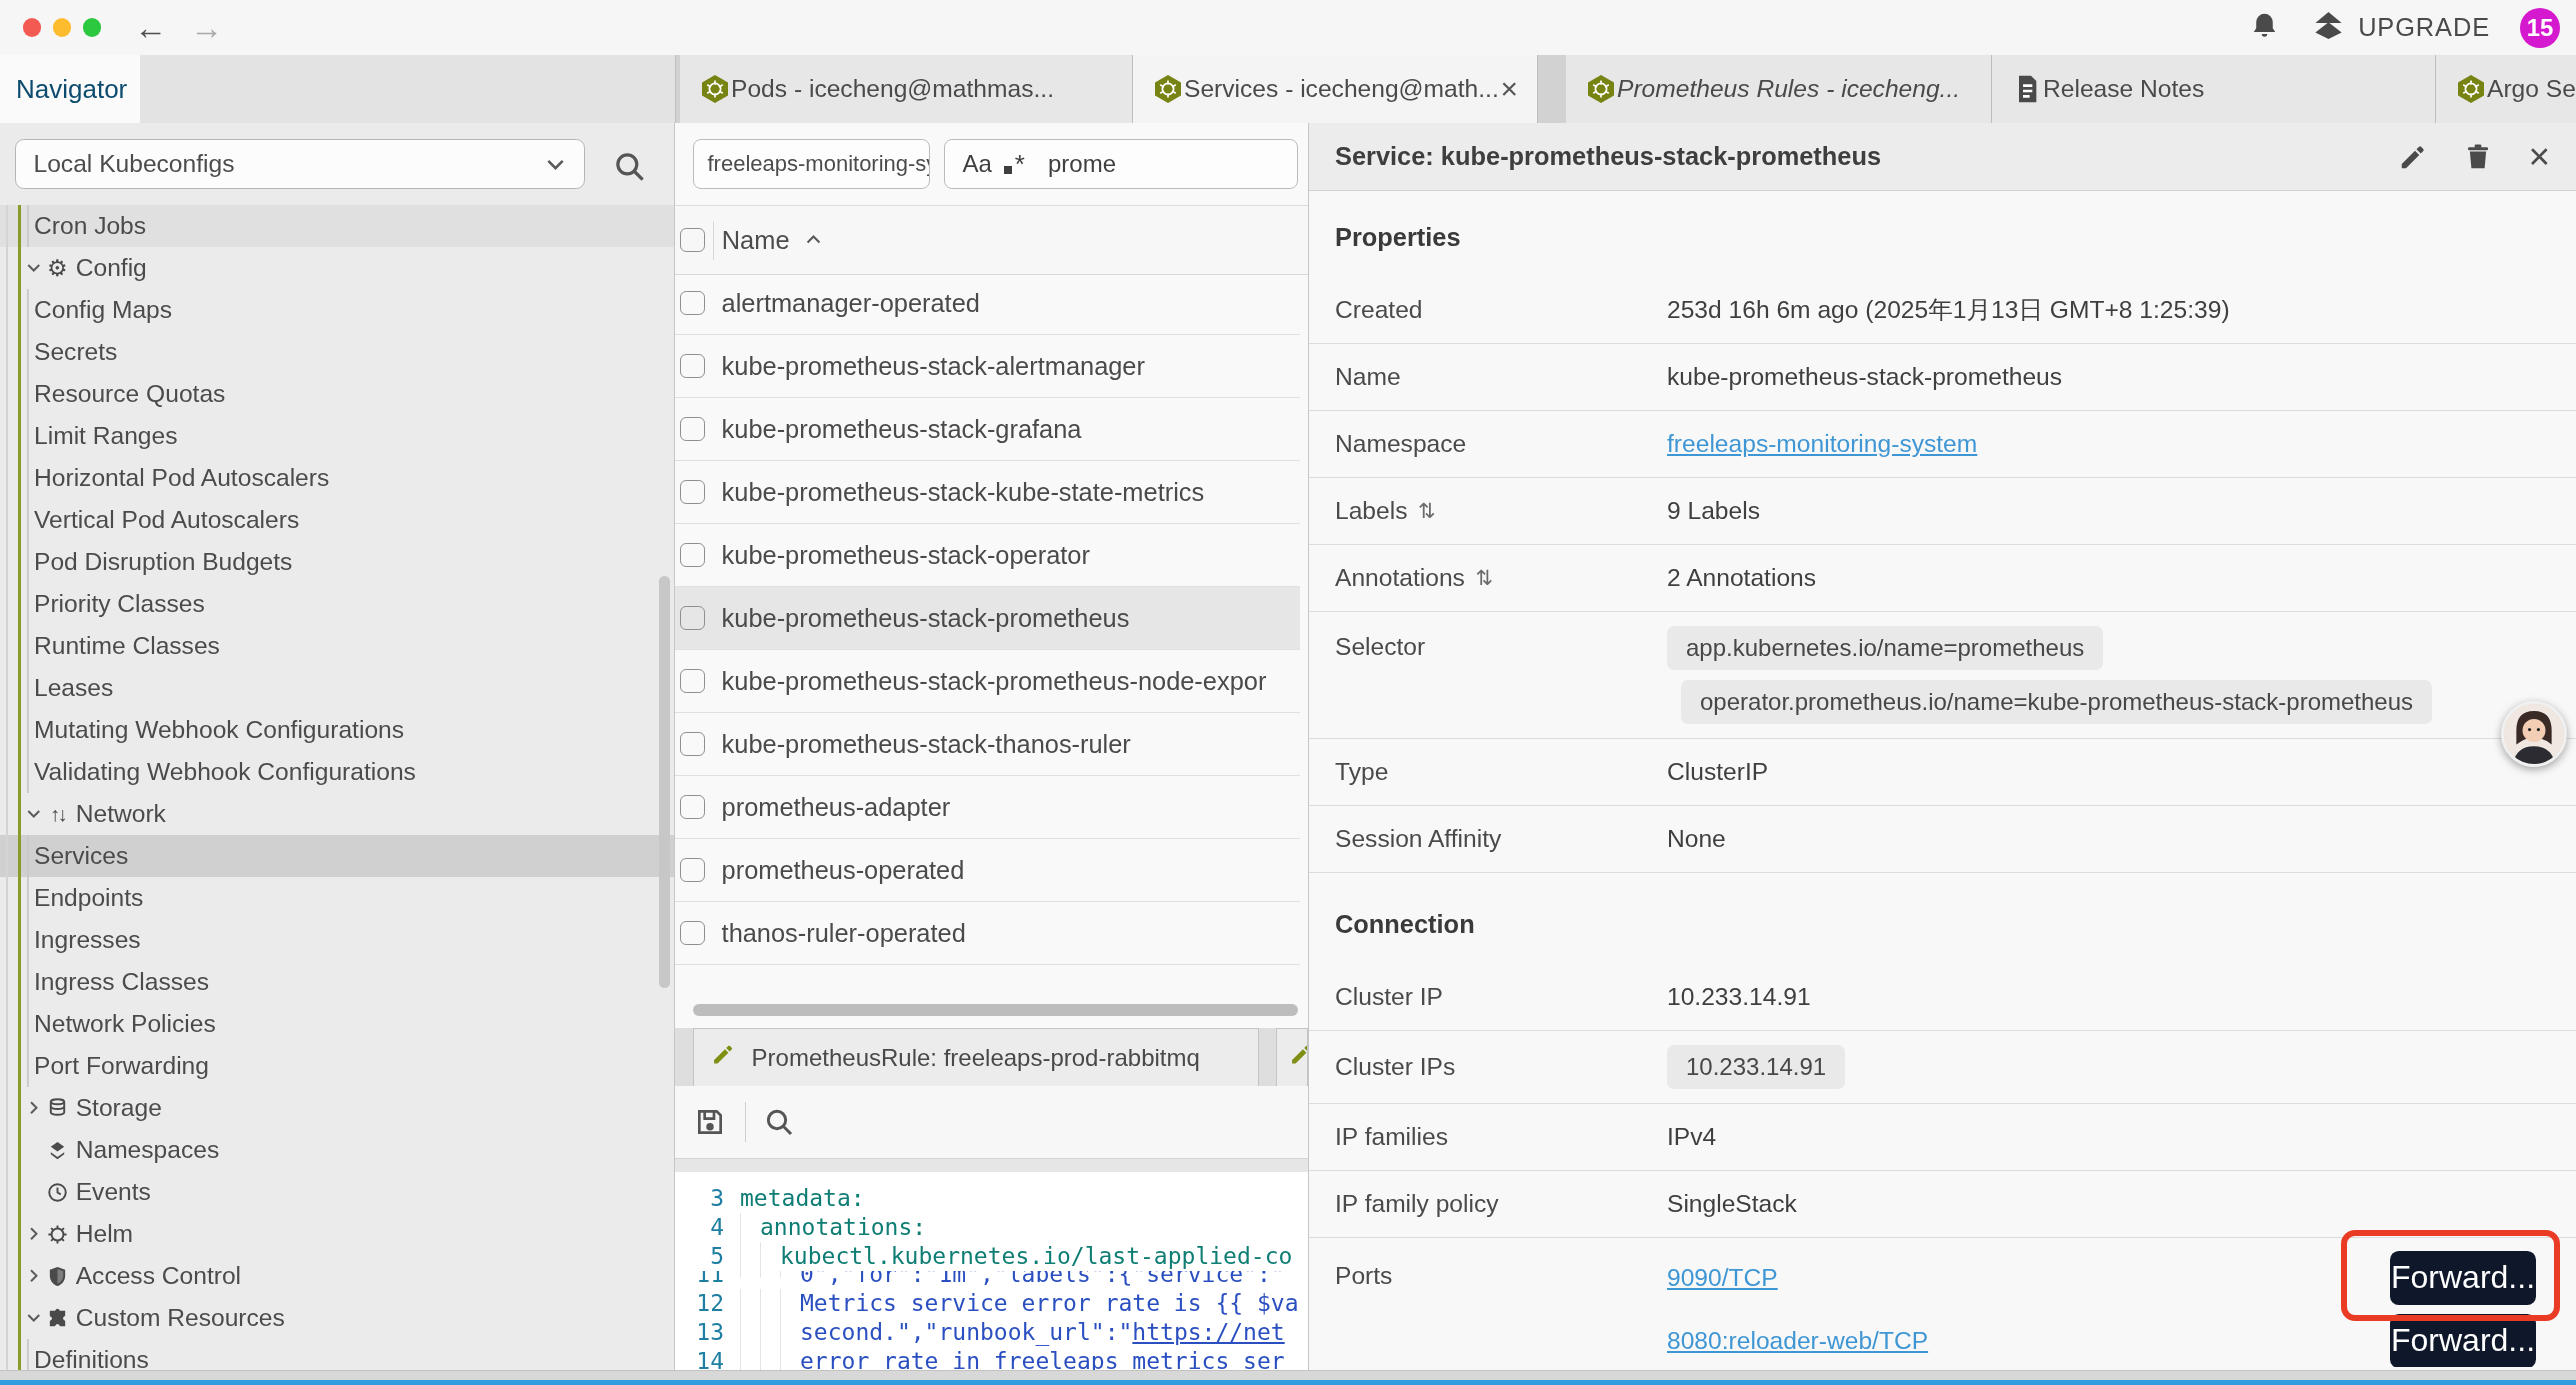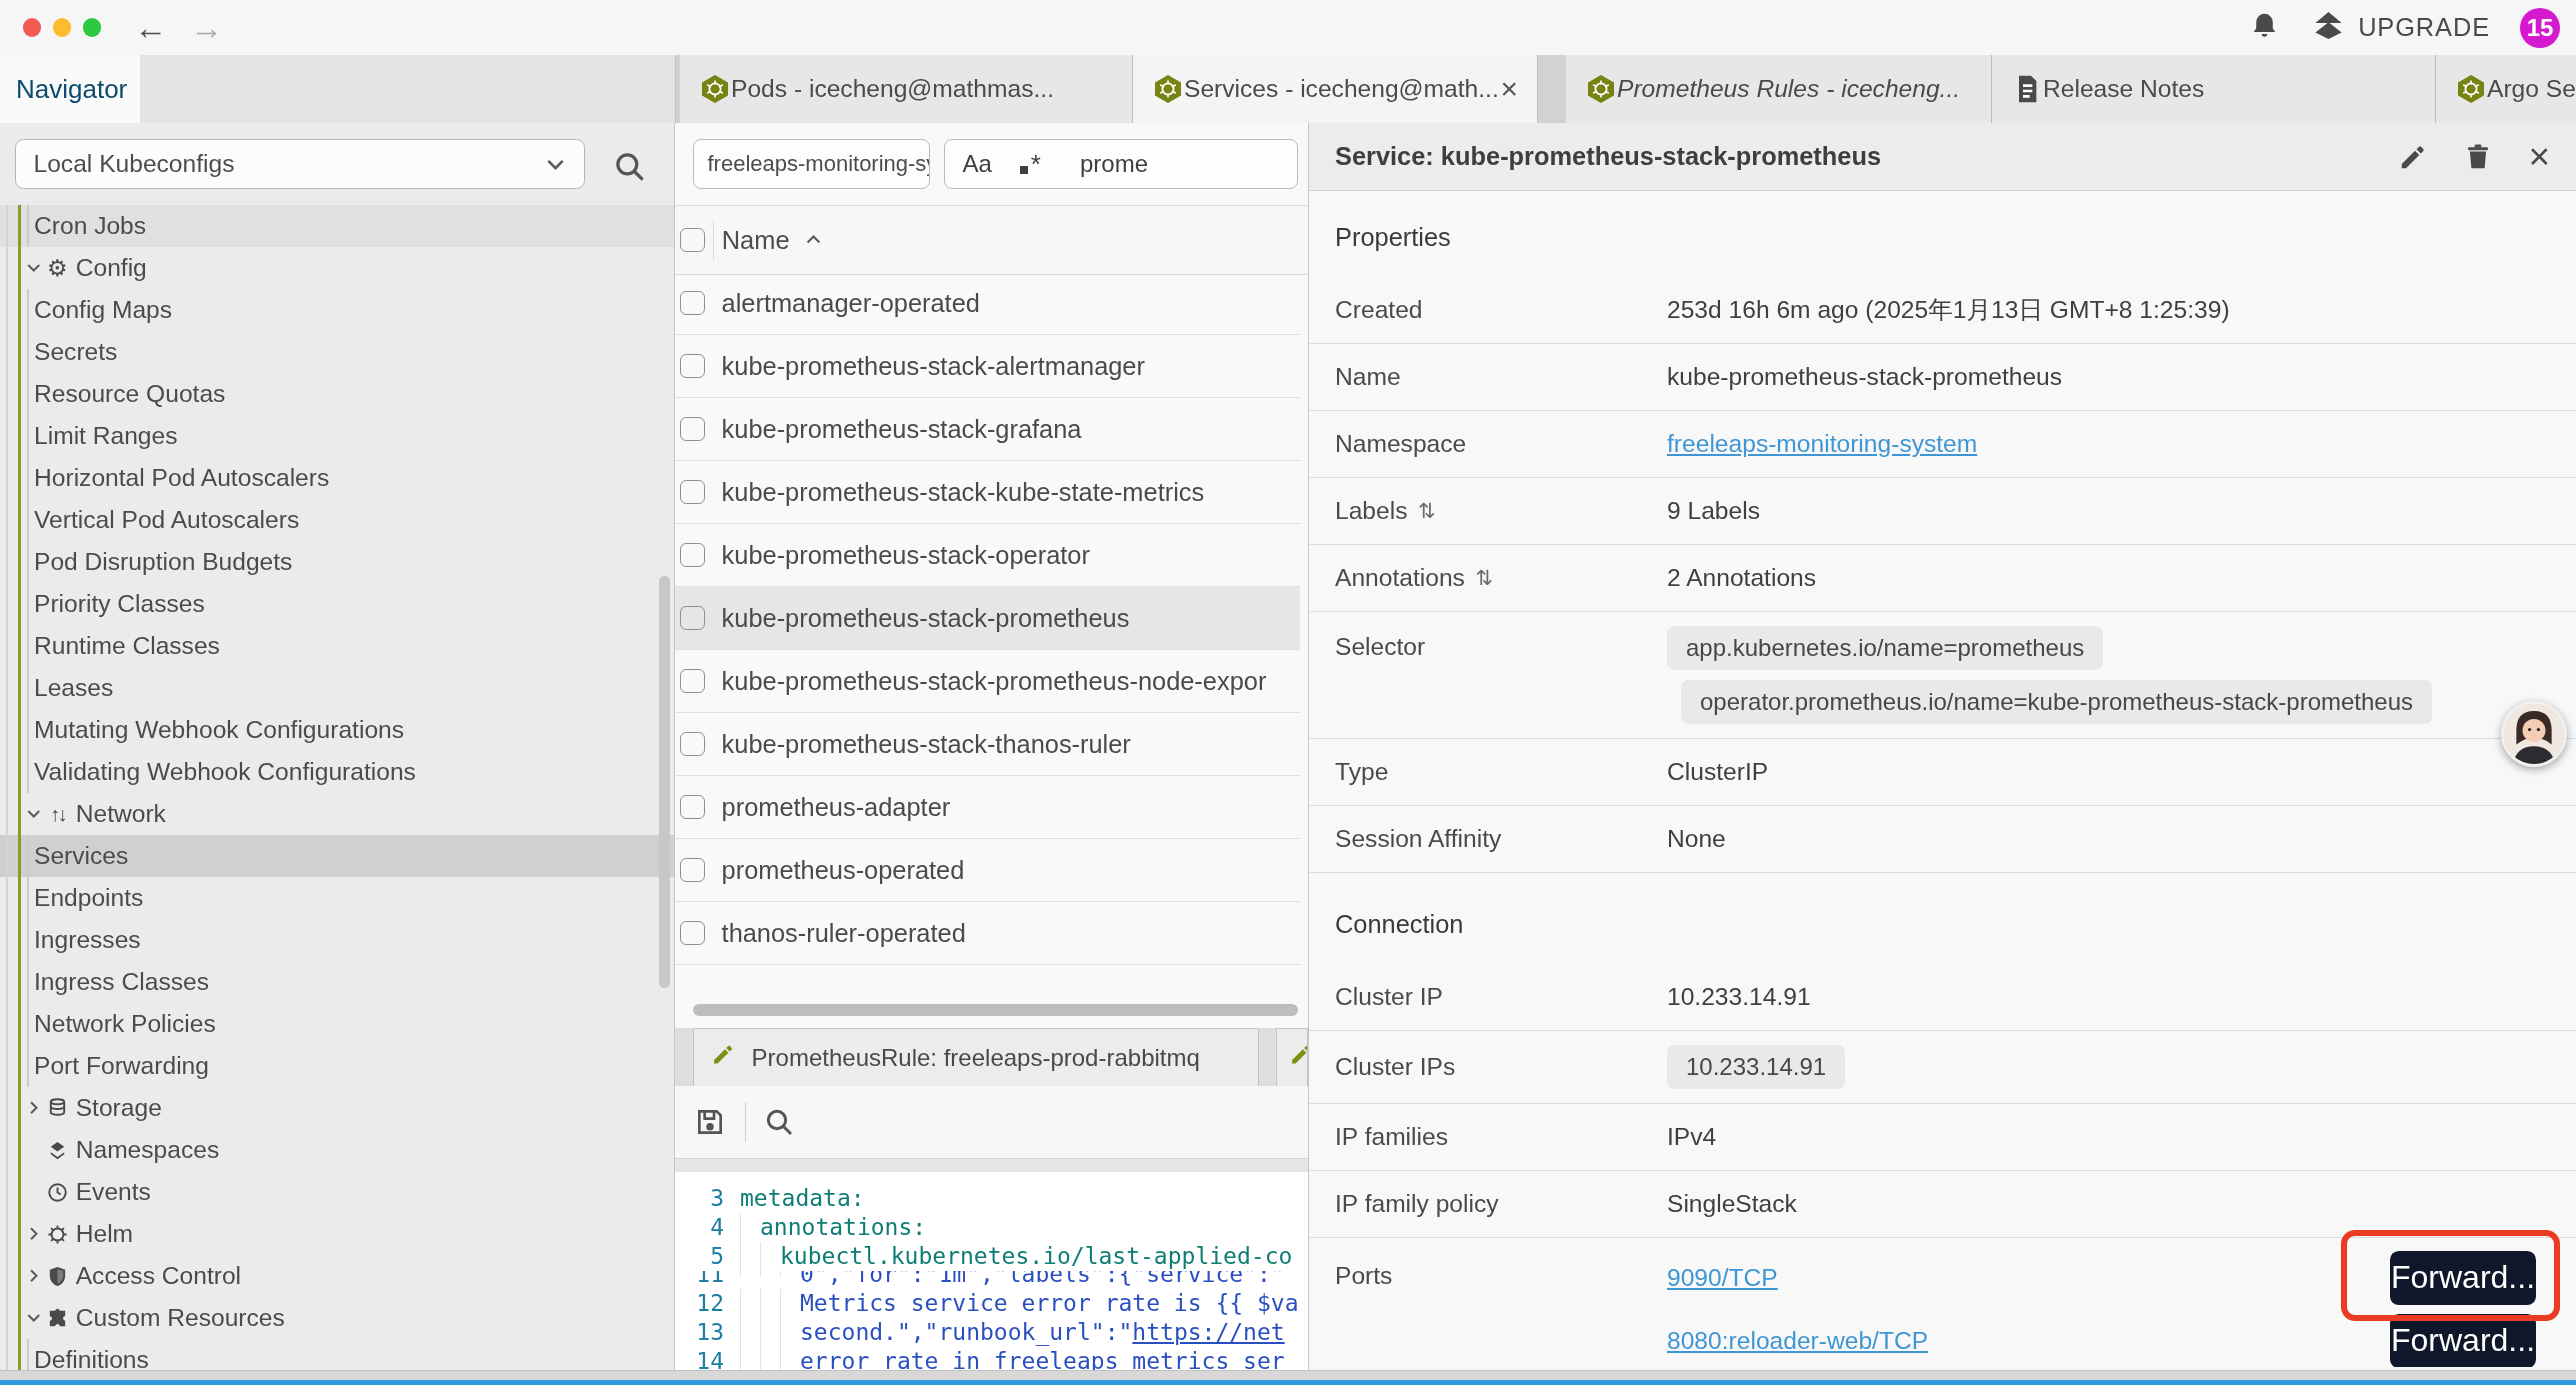--- a/index.html
+++ b/index.html
@@ -48,21 +48,21 @@
   .t-chev{width:19px;flex:none;display:flex;align-items:center}
   .t-chev svg{width:17.5px;height:17.5px}
   .t-icon{width:26px;flex:none;margin-right:5.3px;display:flex;align-items:center;justify-content:center;font-size:23px;color:#4a4a4a}
   .t-icon svg{width:23px;height:23px}
   .t-icon.updown{font-size:20px;letter-spacing:-2.6px}
   .side-scroll{position:absolute;right:4.4px;top:371px;width:10.5px;height:412px;border-radius:5.3px;background:#c7c7c7}
 
   
   .middle{position:absolute;top:123px;left:675px;width:633px;height:1263px;background:#f9f9f9;overflow:hidden}
   .ns-select{position:absolute;left:17.5px;top:16px;width:237px;height:50px;box-sizing:border-box;background:#fdfdfd;border:1.8px solid #bbb;border-radius:8px;display:flex;align-items:center;padding:0 14px;font-size:22px;color:#4c4c4c;white-space:nowrap;overflow:hidden}
-  .search-box{position:absolute;left:269px;top:16px;width:354px;height:50px;box-sizing:border-box;background:#fdfdfd;border:1.8px solid #bbb;border-radius:8px;display:flex;align-items:center;gap:39px;padding:0 17.5px;font-size:24px;color:#3f3f3f}
+  .search-box{position:absolute;left:269px;top:16px;width:354px;height:50px;box-sizing:border-box;background:#fdfdfd;border:1.8px solid #bbb;border-radius:8px;display:flex;align-items:center;gap:23px;padding:0 17.5px;font-size:24px;color:#3f3f3f}
   .rx{position:relative;font-size:26px;color:#3f3f3f}
   .rx .sq{position:absolute;left:-10.5px;bottom:5.3px;width:8px;height:8px;background:#3f3f3f}
   .thead{position:absolute;top:82px;left:0;right:0;height:68px;border-top:0.9px solid #dcdcdc;border-bottom:0.9px solid #d9d9d9;background:#f7f7f7;display:flex;align-items:center}
   .cbx{width:24.6px;height:24.6px;border:1.8px solid #8f8f8f;border-radius:6.1px;box-sizing:border-box;flex:none}
   .thead .cbx{margin-left:5.3px}
   .thead .colsep{width:0.9px;height:39px;background:#d9d9d9;margin-left:8px}
   .thead .col-name{margin-left:8px;font-size:25.4px;color:#4c4c4c;display:flex;align-items:center;gap:14px}
   .sortup svg{width:19px;height:19px}
   .trows{position:absolute;top:149px;left:0;right:8px}
   .trow{height:63px;box-sizing:border-box;border-bottom:0.9px solid #e0e0e0;display:flex;align-items:center}
@@ -92,21 +92,21 @@
   .etext .lnk{text-decoration:underline}
 
   
   .panel{position:absolute;top:123px;left:1308px;width:1268px;height:1263px;background:#f8f8f8;border-left:0.9px solid #c6c6c6;box-sizing:border-box;overflow:hidden}
   .panel-header{height:68px;background:#ececec;border-bottom:0.9px solid #d2d2d2;display:flex;align-items:center;padding:0 26px;box-sizing:border-box}
   .panel-title{font-size:25.4px;font-weight:bold;color:#3e3e3e}
   .ph-icons{margin-left:auto;display:flex;align-items:center;gap:35px}
   .ph-icons svg{width:30px;height:30px;display:block}
   .ph-icons .x{font-size:37px;color:#4a4a4a;line-height:1}
   .panel-body{position:absolute;top:68px;left:0;right:0;bottom:19px;overflow:hidden}
-  .sec-heading{padding:32px 0 24.6px 26px;font-size:25.4px;font-weight:normal;color:#3a3a3a}
+  .sec-heading{padding:32px 0 24.6px 26px;font-size:25.4px;font-weight:bold;color:#3a3a3a}
   .sec-heading.second{padding-top:37px}
   .prow{position:relative;min-height:67px;border-bottom:0.9px solid #dcdcdc;display:flex;align-items:center;box-sizing:border-box}
   .prow.noborder{border-bottom:none}
   .plabel{width:358px;padding-left:26px;box-sizing:border-box;font-size:24.6px;color:#4a4a4a;flex:none;display:flex;align-items:center;gap:10.5px}
   .plabel .sort{font-size:21px;color:#6a6a6a}
   .pvalue{font-size:24.6px;color:#3f3f3f;flex:1}
   .pvalue a,.plink{color:#3f96d4;text-decoration:underline;cursor:pointer}
   .chipcol{display:flex;flex-direction:column;gap:10.5px;align-items:flex-start;padding:14px 0}
   .chip{background:#e9e9e9;border-radius:7px;padding:8px 19px;font-size:24px;color:#474747;white-space:nowrap}
   .chip.indent2{margin-left:14px}

